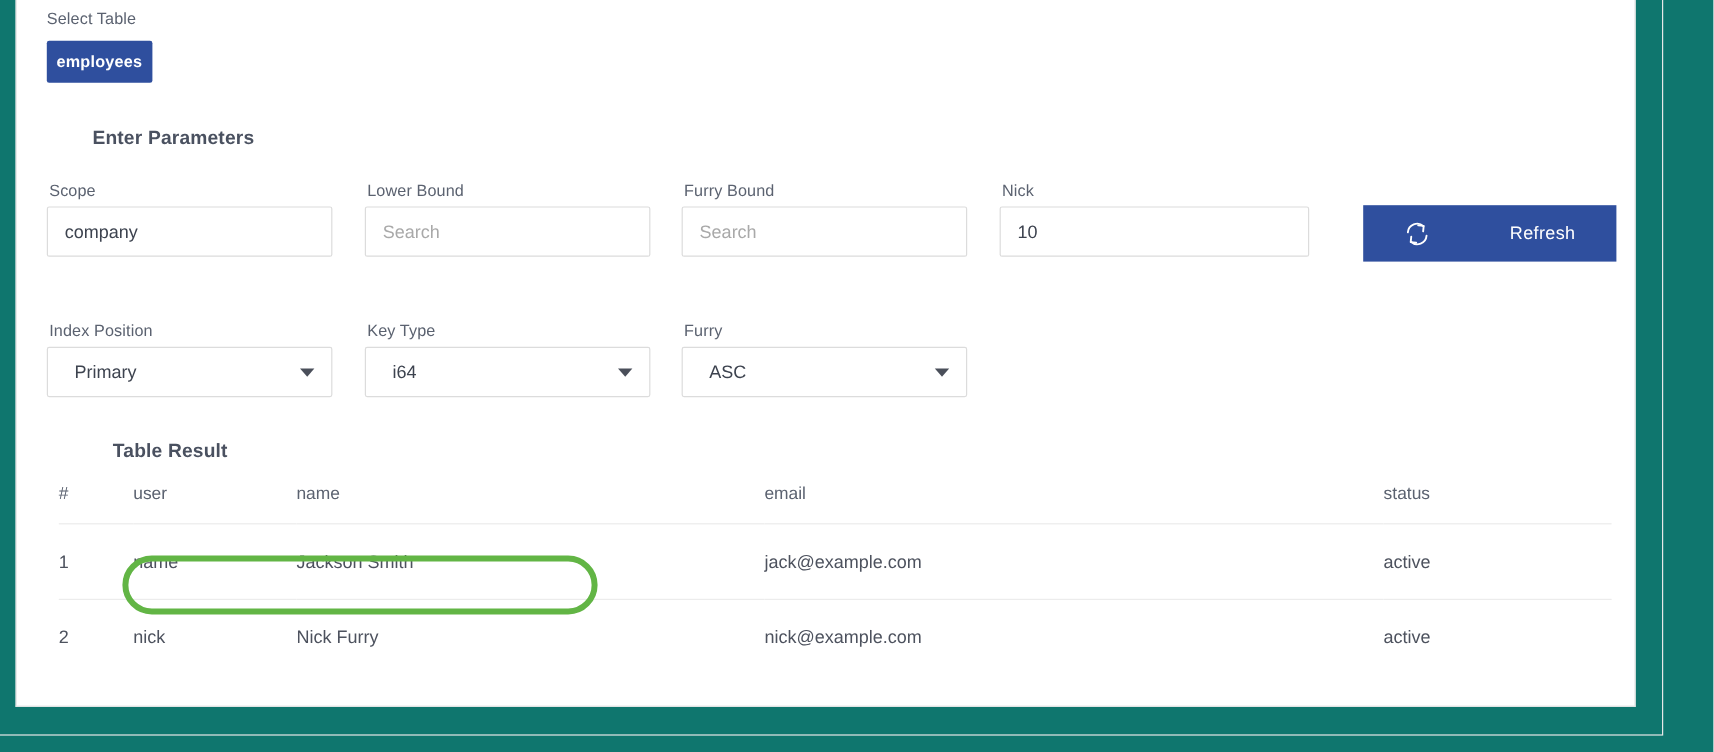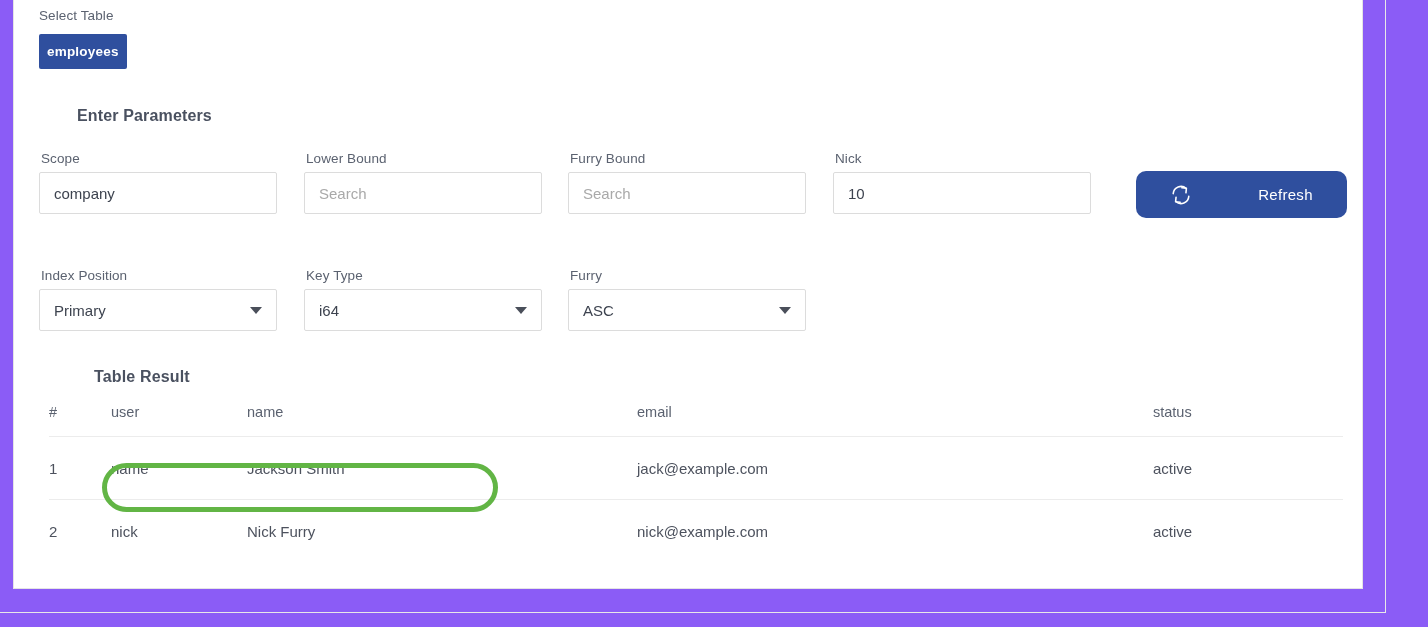--- a/index.html
+++ b/index.html
@@ -7,21 +7,21 @@
     padding: 0;
     background: #ffffff;
     font-family: "Liberation Sans", sans-serif;
     -webkit-font-smoothing: antialiased;
   }
   #root {
     position: relative;
     width: 1428px;
     height: 627px;
     overflow: hidden;
-    background: #8b5cf6;
+    background: #0f766e;
   }
 
   
   .outer-frame {
     position: absolute;
     left: -2px;
     top: -2px;
     width: 1388px;
     height: 615px;
     border: 1px solid #e8e8e8;
@@ -127,21 +127,21 @@
   .select-wrap { position: absolute; top: 21px; left: 0; width: 100%; height: 42px; }
   .select-box {
     position: absolute;
     inset: 0;
     box-sizing: border-box;
     border: 1px solid #dcdcdc;
     border-radius: 2px;
     background: #ffffff;
     display: flex;
     align-items: center;
-    padding-left: 14px;
+    padding-left: 22px;
     font-size: 15px;
     color: #3d434f;
     cursor: pointer;
   }
   .caret {
     position: absolute;
     right: 15px;
     top: 50%;
     margin-top: -3px;
     width: 0; height: 0;
@@ -153,21 +153,21 @@
 
   
   .refresh-btn {
     position: absolute;
     left: 1097px;
     top: 173px;
     width: 211px;
     height: 47px;
     background: #2f4f9e;
     border: none;
-    border-radius: 10px;
+    border-radius: 0;
     color: #ffffff;
     font-family: "Liberation Sans", sans-serif;
     font-size: 15px;
     letter-spacing: 0.3px;
     cursor: pointer;
     display: flex;
     align-items: center;
     justify-content: center;
     gap: 66px;
   }

